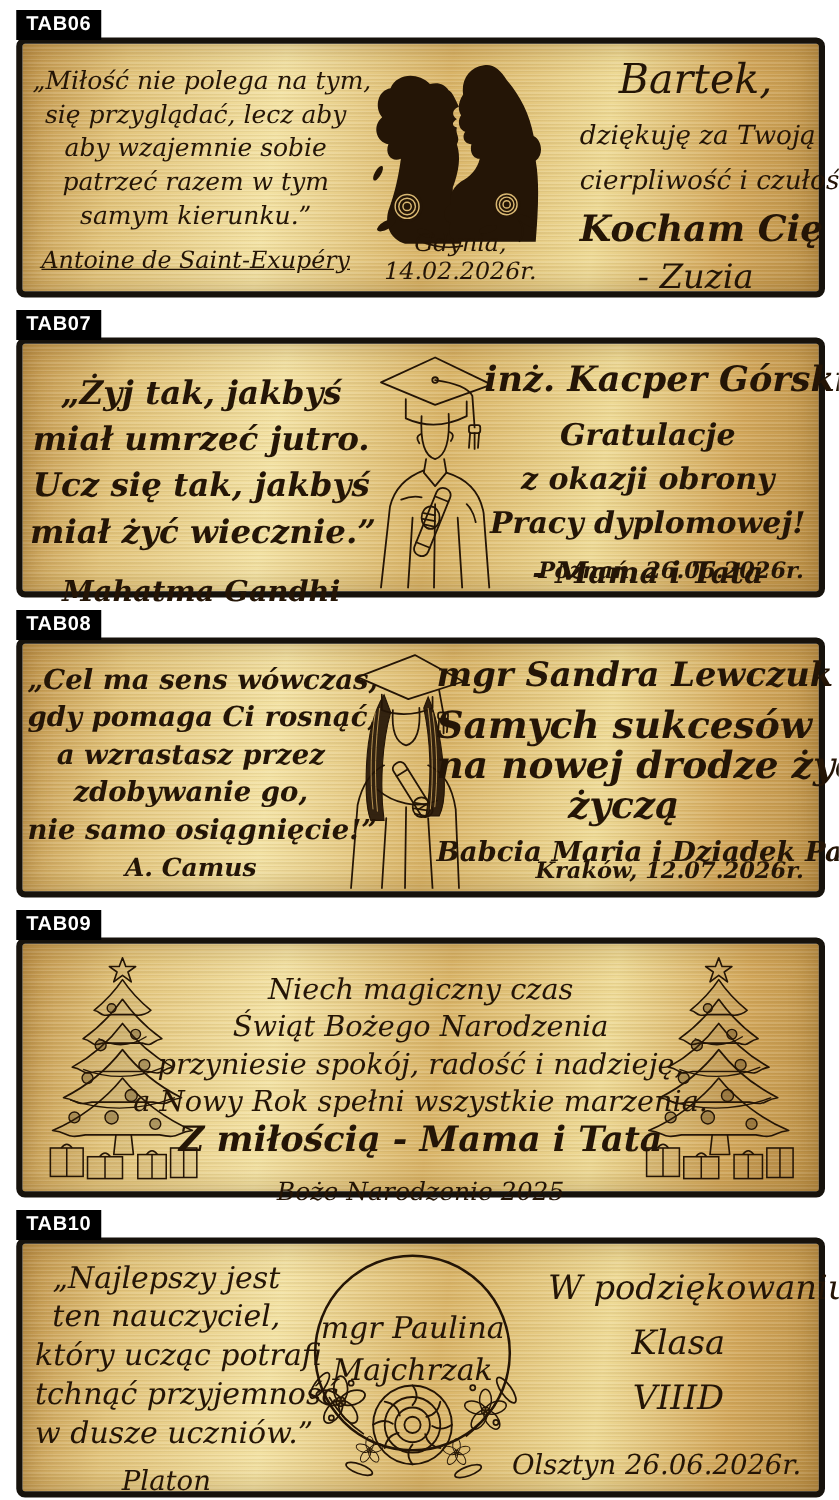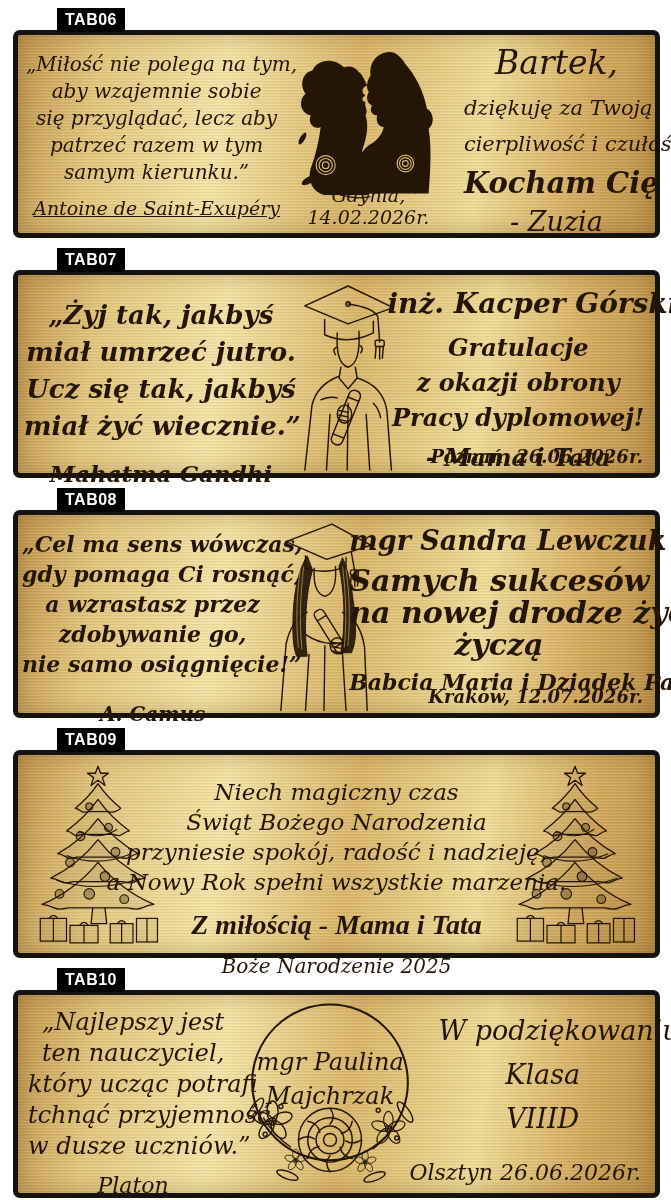--- a/index.html
+++ b/index.html
@@ -2,21 +2,21 @@
 <html><head>
 <meta charset="utf-8">
 <style>
   html,body{margin:0;padding:0;background:#ffffff;}
   body{width:671px;height:1200px;position:relative;font-family:"DejaVu Serif",serif;overflow:hidden;}
   .section{position:relative;height:240px;}
   .tag{
     position:absolute;top:8px;left:13px;z-index:3;
     background:#000;color:#fff;
     font-family:"Liberation Sans",sans-serif;font-weight:bold;font-size:16px;
-    line-height:24px;padding:0 8px;letter-spacing:.5px;margin-left:44px;
+    line-height:24px;padding:0 8px;letter-spacing:.5px;
   }
   .plaque{
     position:absolute;left:13px;right:11px;top:30px;height:198px;
     border:5px solid #16120c;border-radius:7px;
     background:
       repeating-linear-gradient(180deg, rgba(255,255,255,.12) 0 1px, rgba(110,78,24,.07) 1px 2px, rgba(255,255,255,0) 2px 3px),
       linear-gradient(98deg,#c1954c 0%,#e2c47c 13%,#f3e2a4 32%,#d9b468 52%,#eeda96 72%,#d2a75b 88%,#ba8f46 100%);
     box-shadow:inset 0 0 22px rgba(110,72,18,.35);
   }
   .plaque *{color:#241506;}
@@ -43,30 +43,30 @@
   .p2-author{font-size:23px;margin-top:10px;}
   .p2-center{left:42%;width:20%;top:2px;bottom:2px;}
   .p2-right{left:58%;right:6px;top:12px;}
   .p2r1{font-size:28px;margin-bottom:10px;}
   .p2r2,.p2r3,.p2r4{font-size:24px;line-height:35px;}
   .p2r5{font-size:24px;margin-top:8px;}
   .date-br{position:absolute;right:12px;bottom:6px;font-size:18px;}
 
   
   .p3-quote{left:4px;width:41%;top:14px;font-size:22px;line-height:30px;}
-  .p3-author{font-size:20px;margin-top:20px;text-align:center;}
+  .p3-author{font-size:20px;margin-top:0;text-align:center;}
   .p3-center{left:38%;width:20%;top:2px;bottom:2px;}
   .p3-right{left:52%;width:47%;top:10px;}
   .p3r1{font-size:27px;margin-bottom:9px;}
   .p3r2,.p3r3,.p3r4{font-size:30px;line-height:32px;}
   .p3r5{font-size:22px;margin-top:8px;}
 
   
   .p4-text{left:86px;right:86px;top:22px;font-size:23px;line-height:30px;}
-  .p4-sig{font-size:28px;margin-top:13px;font-family:Liberation Serif, serif;}
+  .p4-sig{font-size:28px;}
   .p4-foot{font-size:20px;margin-top:11px;}
   .tree{position:absolute;top:6px;width:152px;height:188px;}
   .tree-left{left:4px;}
   .tree-right{right:4px;}
 
   
   .p5-quote{left:10px;width:33%;top:12px;font-size:24px;line-height:31px;}
   .p5-author{font-size:22px;margin-top:8px;}
   .p5-center{left:34%;width:30%;top:4px;bottom:2px;}
   .p5-name{position:absolute;top:46px;width:100%;text-align:center;font-size:24px;line-height:34px;}
@@ -74,22 +74,22 @@
   .p5-date{position:absolute;right:14px;bottom:8px;font-size:22px;}
 </style>
 </head>
 <body>
 
 <div class="section">
   <div class="tag">TAB06</div>
   <div class="plaque">
     <div class="col ctr it p1-quote">
       <div class="qline">„Miłość nie polega na tym,</div>
+      <div class="qline">się przyglądać, lecz aby</div>
       <div class="qline">aby wzajemnie sobie</div>
-      <div class="qline">się przyglądać, lecz aby</div>
       <div class="qline">patrzeć razem w tym</div>
       <div class="qline">samym kierunku.”</div>
       <div class="p1-author it">Antoine de Saint-Exupéry</div>
     </div>
     <div class="col p1-center">
       <svg viewBox="0 0 190 200" width="172" height="166" style="margin:0 auto;">
         <g fill="#241506">
           <path d="M66,34 C54,22 34,24 28,38 C16,40 12,56 20,66 C10,74 14,90 26,92 C22,102 30,110 38,106 C36,122 32,140 26,156 C22,170 28,184 42,188 L96,188 C92,168 88,150 88,134 C94,118 96,104 92,92 C96,86 90,82 92,76 C86,74 88,70 92,68 C86,64 88,58 94,56 C90,48 88,42 84,40 C80,34 74,32 66,34 Z"></path>
           <path d="M118,16 C104,18 96,30 98,44 C94,50 92,58 96,64 C92,70 94,78 100,80 C96,86 100,92 106,92 C104,100 108,106 114,106 C112,116 104,124 96,128 C88,134 84,142 86,150 C80,152 78,160 82,166 L86,168 C82,176 86,184 92,186 L168,186 C170,160 172,130 168,108 C176,102 174,88 166,84 C162,62 152,44 140,30 C134,20 126,14 118,16 Z"></path>
           <circle cx="44" cy="152" r="15"></circle>

